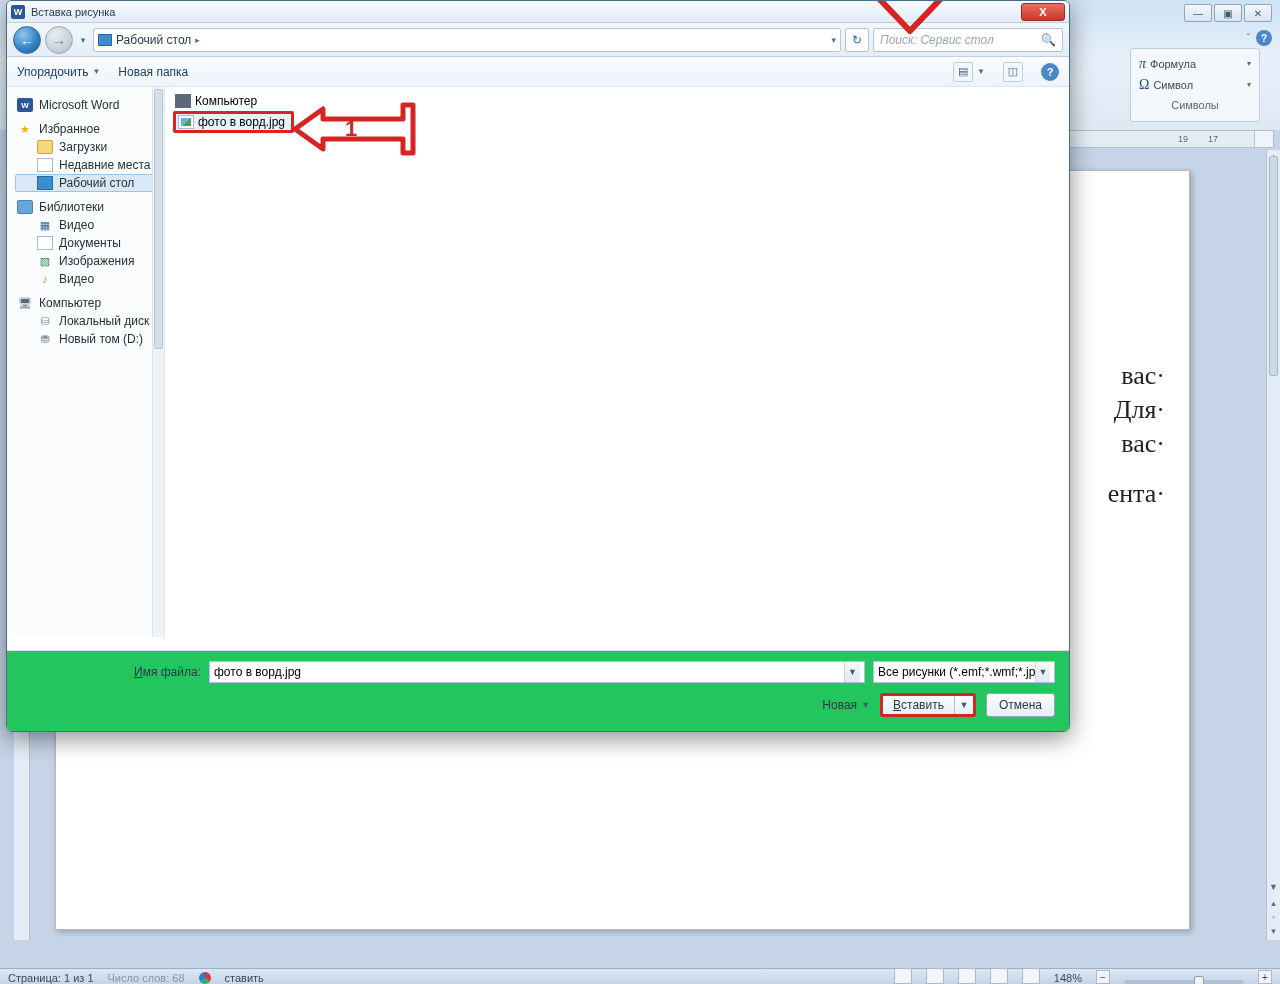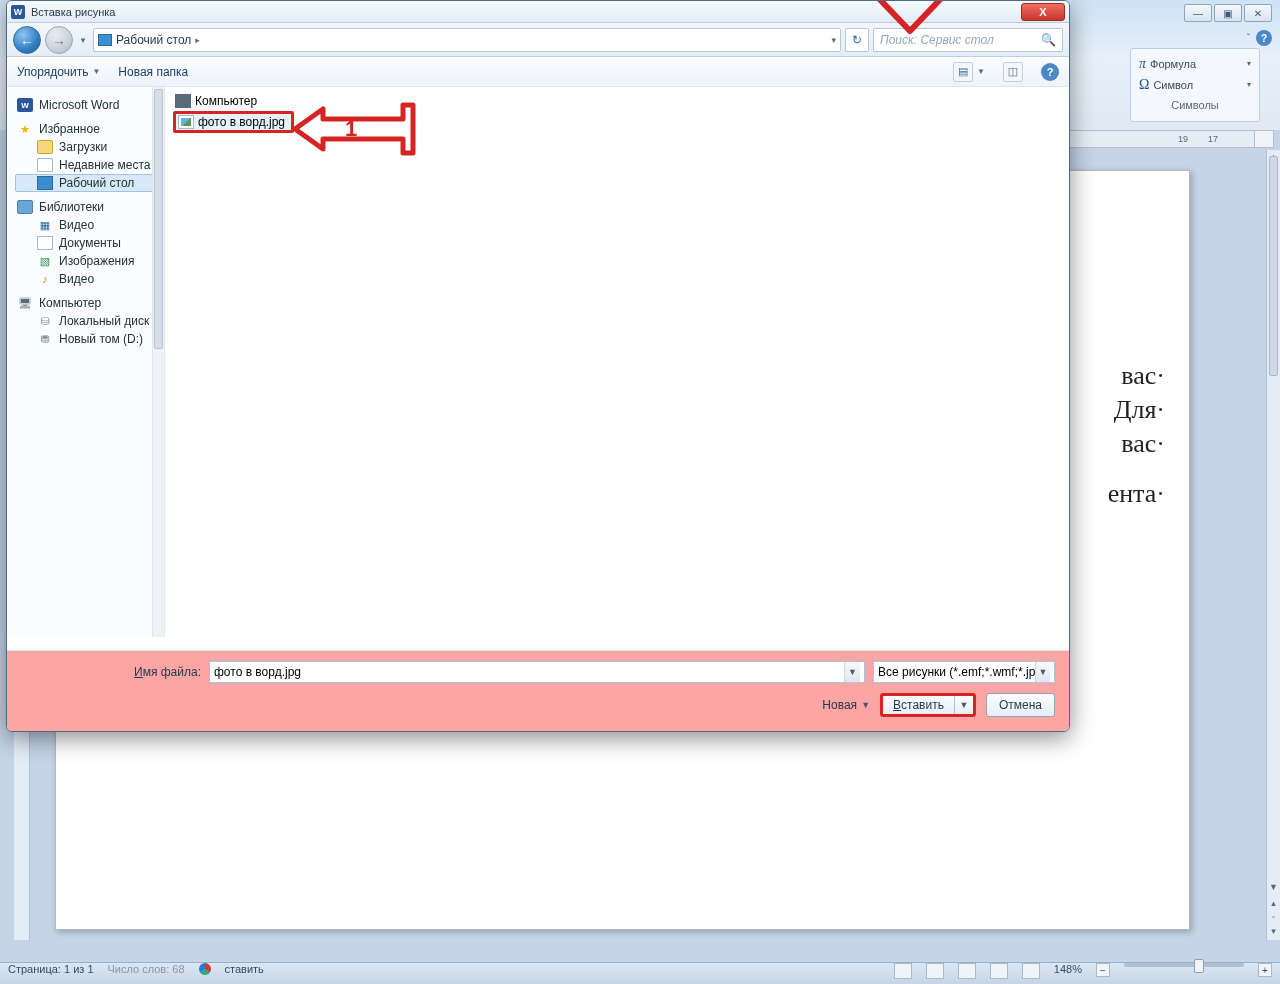--- a/index.html
+++ b/index.html
@@ -32,22 +32,22 @@
     border:1px solid #b0c0d2;}
   .bg-vruler{position:absolute;left:14px;top:150px;bottom:44px;width:16px;background:#e4ecf5;
     border-right:1px solid #b0c0d2;}
   .bg-page{position:absolute;left:55px;top:170px;width:1135px;height:760px;background:#fff;
     border:1px solid #b8b8b8;box-shadow:2px 2px 6px rgba(0,0,0,.25);}
   .bg-page .frag{position:absolute;right:24px;font-family:"Times New Roman",serif;font-size:26px;color:#222;}
   .bg-scroll{position:absolute;right:0;top:150px;bottom:44px;width:14px;background:#e4ecf5;
     border-left:1px solid #b0c0d2;}
   .bg-scroll .thumb{position:absolute;left:2px;right:2px;top:6px;height:220px;background:#cfd9e5;border:1px solid #aab8c8;border-radius:2px;}
   .bg-scroll .arrow{position:absolute;left:0;right:0;height:14px;display:flex;align-items:center;justify-content:center;color:#5a6a7a;font-size:9px;}
-  .status{position:absolute;left:0;right:0;bottom:0;height:22px;background:linear-gradient(#dce7f3,#c5d4e6);
-    border-top:1px solid #9ab0c6;display:flex;align-items:flex-start;font-size:11px;color:#3a4a5a;padding:0 8px;gap:14px;}
+  .status{position:absolute;left:0;right:0;bottom:0;height:16px;background:linear-gradient(#dce7f3,#c5d4e6);
+    border-top:1px solid #9ab0c6;display:flex;align-items:flex-end;font-size:11px;color:#3a4a5a;padding:0 8px;gap:14px;}
   .status .sep{flex:1;}
   .status .lang-ico{width:12px;height:12px;border-radius:50%;background:conic-gradient(#d33 0 120deg,#3a7 0 240deg,#37d 0);}
   .status .icon-btn{width:18px;height:16px;border:1px solid #aab8c8;background:#f0f4f8;display:inline-block;}
   .status .zoom-track{width:120px;height:4px;background:#b0c0d2;position:relative;border-radius:2px;}
   .status .zoom-track::after{content:"";position:absolute;left:58%;top:-4px;width:8px;height:12px;background:#f0f4f8;border:1px solid #8aa0b6;border-radius:2px;}
   .status .pm{width:14px;height:14px;border:1px solid #aab8c8;background:#f0f4f8;display:flex;align-items:center;justify-content:center;font-size:10px;}
 
   
   .dlg{position:absolute;left:6px;top:0;width:1064px;height:732px;
     background:#fff;border:1px solid #4b6b8a;border-radius:6px;box-shadow:0 6px 24px rgba(0,0,0,.45);
@@ -102,21 +102,21 @@
   .ico-comp{color:#5a6a7a;}
   .ico-disk{color:#7a8a9a;}
 
   .filepane{flex:1;background:#fff;position:relative;padding:6px 8px;}
   .fp-item{display:flex;align-items:center;gap:4px;padding:1px 2px;width:fit-content;}
   .fp-item .ico-comp2{width:16px;height:14px;background:#5a6a7a;display:inline-block;}
   .fp-item.selected{border:3px solid #d62424;border-radius:2px;background:#e5f1fb;padding:1px 6px 1px 2px;}
   .fp-item .ico-pic{width:16px;height:14px;background:linear-gradient(#fff,#fff) padding-box,#888;border:1px solid #aab8c8;position:relative;}
   .fp-item .ico-pic::after{content:"";position:absolute;inset:2px;background:linear-gradient(135deg,#6ab0e0 50%,#5a9a50 50%);}
 
-  .dlg-footer{border-top:1px solid #dde6ef;background:#fca5a5;padding:10px 14px 14px;margin-top:13px;}
+  .dlg-footer{border-top:1px solid #dde6ef;background:#22c55e;padding:10px 14px 14px;margin-top:13px;}
   .ft-row{display:flex;align-items:center;gap:8px;margin-bottom:10px;}
   .ft-label{width:180px;text-align:right;color:#2a3a4a;}
   .ft-label u{text-decoration:underline;}
   .combo{height:22px;border:1px solid #adc3d9;background:#fff;display:flex;align-items:center;padding:0 4px;}
   .combo.grow{flex:1;}
   .combo .caret{margin-left:auto;font-size:9px;color:#4a5a6a;background:linear-gradient(#f6f9fc,#dfe8f1);width:16px;height:100%;display:flex;align-items:center;justify-content:center;border-left:1px solid #cdd9e5;}
   .combo.type{width:182px;}
   .ft-row2{display:flex;align-items:center;justify-content:flex-end;gap:10px;}
   .srv{display:flex;align-items:center;gap:4px;color:#2a3a4a;}
   .btn{height:24px;border:1px solid #8fa8c0;background:linear-gradient(#fbfdff,#e6eef6);border-radius:3px;

